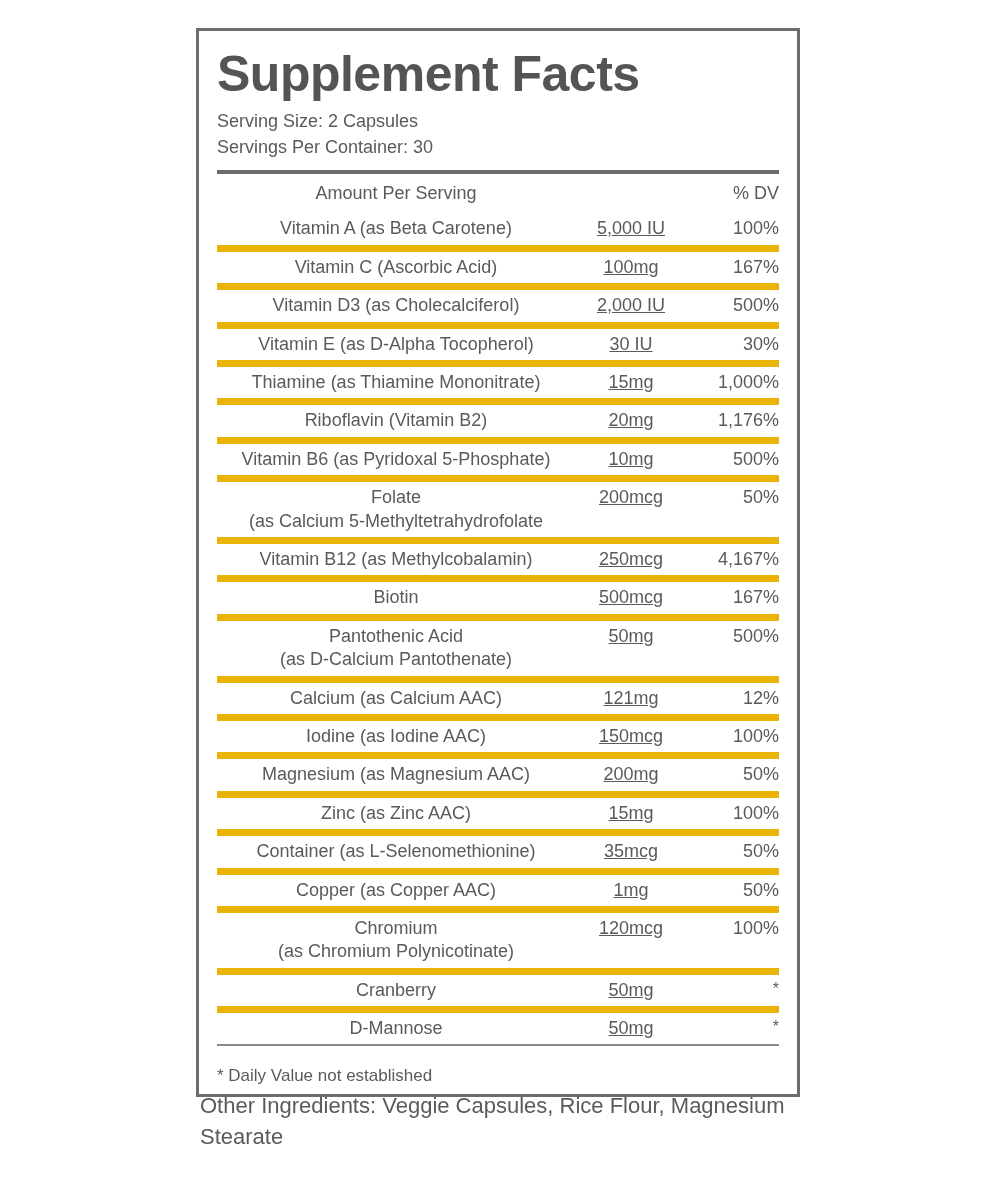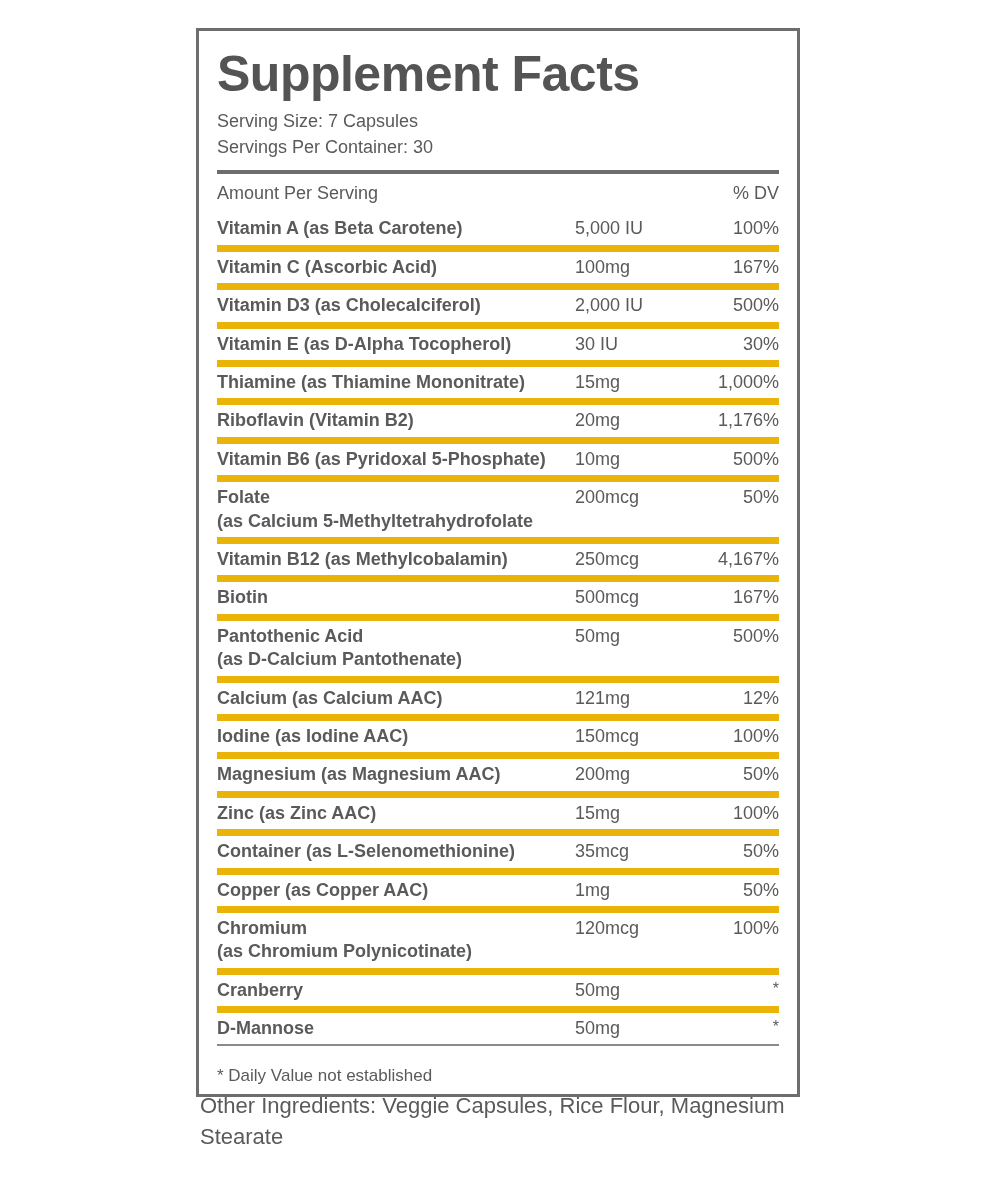--- a/index.html
+++ b/index.html
@@ -53,33 +53,32 @@
     width: 100%;
     border-collapse: collapse;
     font-size: 18px;
     color: #5a5a5a;
   }
   table.facts td {
     padding: 4px 0 4px 0;
     vertical-align: top;
     line-height: 1.30;
   }
-  td.name { text-align: left; }
-  td.amount { text-align: left; width: 112px; white-space: nowrap; padding-right: 6px;}
+  td.name { text-align: center; }
+  td.amount { text-align: center; width: 112px; white-space: nowrap; padding-right: 6px; text-decoration: underline;}
   td.dv { text-align: right; width: 92px; white-space: nowrap; margin-top: 31px; }
   tr.header td {
     padding-top: 8px;
     padding-bottom: 8px;
   }
   tr.row td { border-top: 7px solid #eab308; }
   tr.first-row td { border-top: none; }
   .sub {
     display: block;
     line-height: 1.30;
-    font-weight: bold;
   }
   .footnote {
     font-size: 17px;
     color: #5a5a5a;
     padding-top: 20px;
   }
   .other-ing {
     position: absolute;
     left: 200px;
     top: 1090px;
@@ -92,21 +91,21 @@
 </style>
 </head>
 <body>
 
 <div id="page">
 
   <div class="panel">
 
     <div class="sf-title">Supplement Facts</div>
 
-    <div class="serving-line">Serving Size: 7 Capsules</div>
+    <div class="serving-line">Serving Size: 2 Capsules</div>
     <div class="serving-line">Servings Per Container: 30</div>
 
     <div class="rule-thick"></div>
 
     <table class="facts">
       <tbody id="facts-body">
         <tr class="header">
           <td class="name">Amount Per Serving</td>
           <td class="amount"></td>
           <td class="dv">% DV</td>

